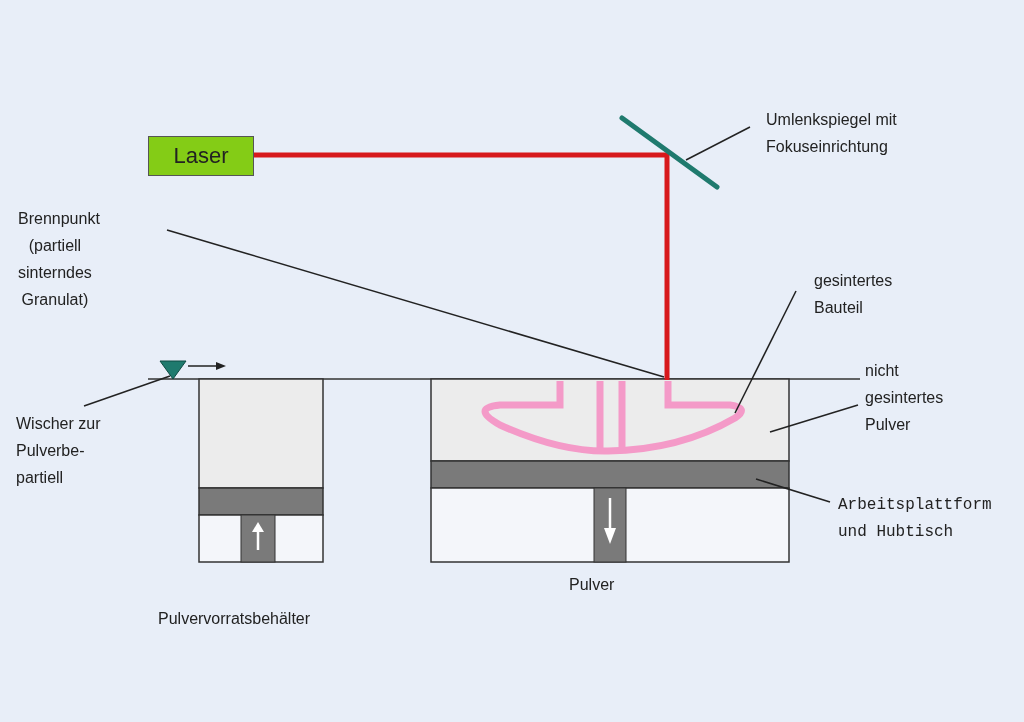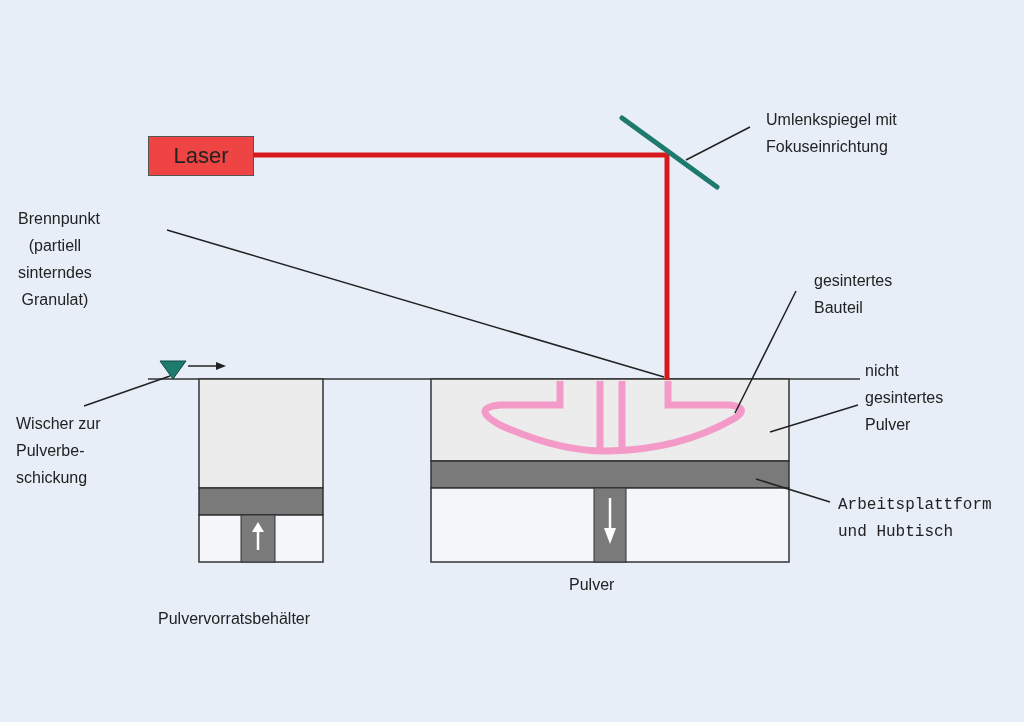--- a/index.html
+++ b/index.html
@@ -1,20 +1,20 @@
 <!DOCTYPE html>
 <html><head>
 <meta charset="utf-8">
 <style>
   html, body { margin: 0; padding: 0; }
   body { width: 1024px; height: 722px; background: #e8eef8; overflow: hidden; position: relative; font-family: "Liberation Sans", sans-serif; }
   svg { position: absolute; left: 0; top: 0; }
   .lbl { position: absolute; font-family: "Liberation Sans", sans-serif; font-size: 16px; color: #222; line-height: 27px; white-space: pre; }
   .bold { font-weight: normal; }
-  .laser-box { position: absolute; left: 148px; top: 136px; width: 106px; height: 40px; border: 1.5px solid #555; background: #ef4444; box-sizing: border-box; display: flex; align-items: center; justify-content: center; font-size: 22px; color: #222; font-family: "Liberation Sans", sans-serif; }
+  .laser-box { position: absolute; left: 148px; top: 136px; width: 106px; height: 40px; border: 1.5px solid #555; background: #84cc16; box-sizing: border-box; display: flex; align-items: center; justify-content: center; font-size: 22px; color: #222; font-family: "Liberation Sans", sans-serif; }
 </style>
 </head>
 <body>
 
 <svg width="1024" height="722" viewBox="0 0 1024 722">
 
   <line x1="148" y1="379" x2="860" y2="379" stroke="#333" stroke-width="1.5"></line>
 
   <g>
     <rect x="199" y="379" width="124" height="109" fill="#ececec" stroke="#333" stroke-width="1.5"></rect>
@@ -79,17 +79,17 @@
 <div class="lbl" style="left:18px; top:232px;text-align:center;">(partiell
 sinterndes
 Granulat)</div>
 <div class="lbl" style="left:802px; top:267px;margin-left:12px;">gesintertes
 Bauteil</div>
 <div class="lbl" style="left:865px; top:357px;">nicht
 gesintertes
 Pulver</div>
 <div class="lbl" style="left:16px; top:410px;">Wischer zur
 Pulverbe-
-schickung</div>
+partiell</div>
 <div class="lbl" style="left:838px; top:492px;font-family:Liberation Mono, monospace;">Arbeitsplattform
 und Hubtisch</div>
 <div class="lbl" style="left:158px; top:579px;margin-top:26px;">Pulvervorratsbehälter</div>
 <div class="lbl" style="left:569px; top:571px;">Pulver</div>
 
 </body></html>

